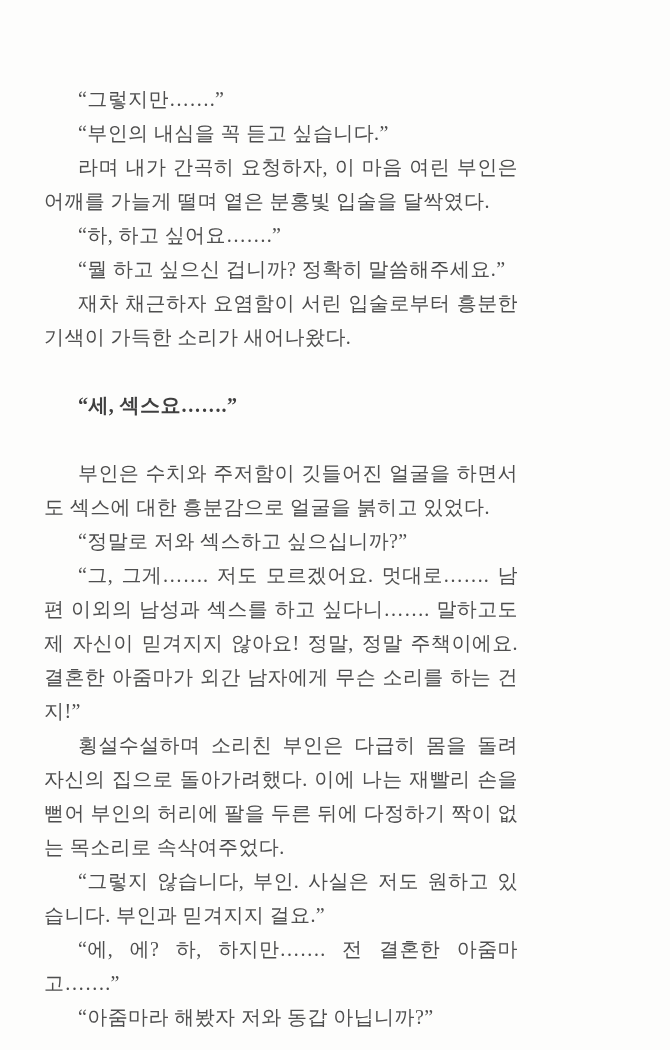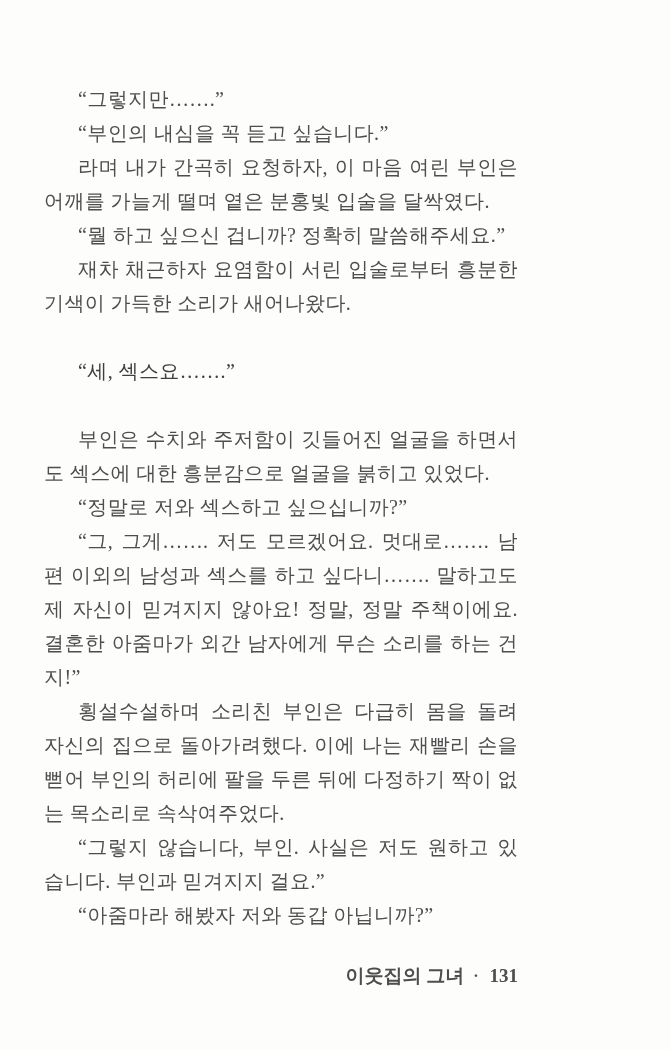--- a/index.html
+++ b/index.html
@@ -23,21 +23,21 @@
   .para {
     margin: 0;
     font-size: 20px;
     line-height: 34px;
     letter-spacing: 0.02em;
     text-align: justify;
     text-indent: 1.7em;
     word-break: break-all;
   }
   .para.emphasis {
-    font-weight: normal;
+    font-weight: bold;
     color: #3f3f3f;
     margin: 34px 0;
   }
   .page-footer {
     margin-top: 30px;
     text-align: right;
     font-size: 19px;
     line-height: 28px;
     color: #4e4e4e;
     font-weight: bold;
@@ -50,26 +50,28 @@
   }
 </style>
 </head>
 <body style="background: rgb(253, 253, 252); color: rgb(78, 78, 78);">
 
 <div class="page">
   <div>
       <p class="para dialogue">“그렇지만…….”</p>
       <p class="para dialogue">“부인의 내심을 꼭 듣고 싶습니다.”</p>
       <p class="para narration">라며 내가 간곡히 요청하자, 이 마음 여린 부인은 어깨를 가늘게 떨며 옅은 분홍빛 입술을 달싹였다.</p>
+      <p class="para dialogue">“하, 하고 싶어요…….”</p>
       <p class="para dialogue">“뭘 하고 싶으신 겁니까? 정확히 말씀해주세요.”</p>
       <p class="para narration">재차 채근하자 요염함이 서린 입술로부터 흥분한 기색이 가득한 소리가 새어나왔다.</p>
       <p class="para emphasis" style="color: rgb(63, 63, 63);">“세, 섹스요…….”</p>
       <p class="para narration">부인은 수치와 주저함이 깃들어진 얼굴을 하면서도 섹스에 대한 흥분감으로 얼굴을 붉히고 있었다.</p>
       <p class="para dialogue">“정말로 저와 섹스하고 싶으십니까?”</p>
       <p class="para dialogue">“그, 그게……. 저도 모르겠어요. 멋대로……. 남편 이외의 남성과 섹스를 하고 싶다니……. 말하고도 제 자신이 믿겨지지 않아요! 정말, 정말 주책이에요. 결혼한 아줌마가 외간 남자에게 무슨 소리를 하는 건지!”</p>
       <p class="para narration">횡설수설하며 소리친 부인은 다급히 몸을 돌려 자신의 집으로 돌아가려했다. 이에 나는 재빨리 손을 뻗어 부인의 허리에 팔을 두른 뒤에 다정하기 짝이 없는 목소리로 속삭여주었다.</p>
       <p class="para dialogue">“그렇지 않습니다, 부인. 사실은 저도 원하고 있습니다. 부인과 믿겨지지 걸요.”</p>
+      <p class="para dialogue">“에, 에? 하, 하지만……. 전 결혼한 아줌마고…….”</p>
       <p class="para dialogue">“아줌마라 해봤자 저와 동갑 아닙니까?”</p>
     </div>
   <div class="page-footer">
     <span>이웃집의 그녀</span><span class="sep">·</span><span>131</span>
   </div>
 </div>
 
 </body></html>

